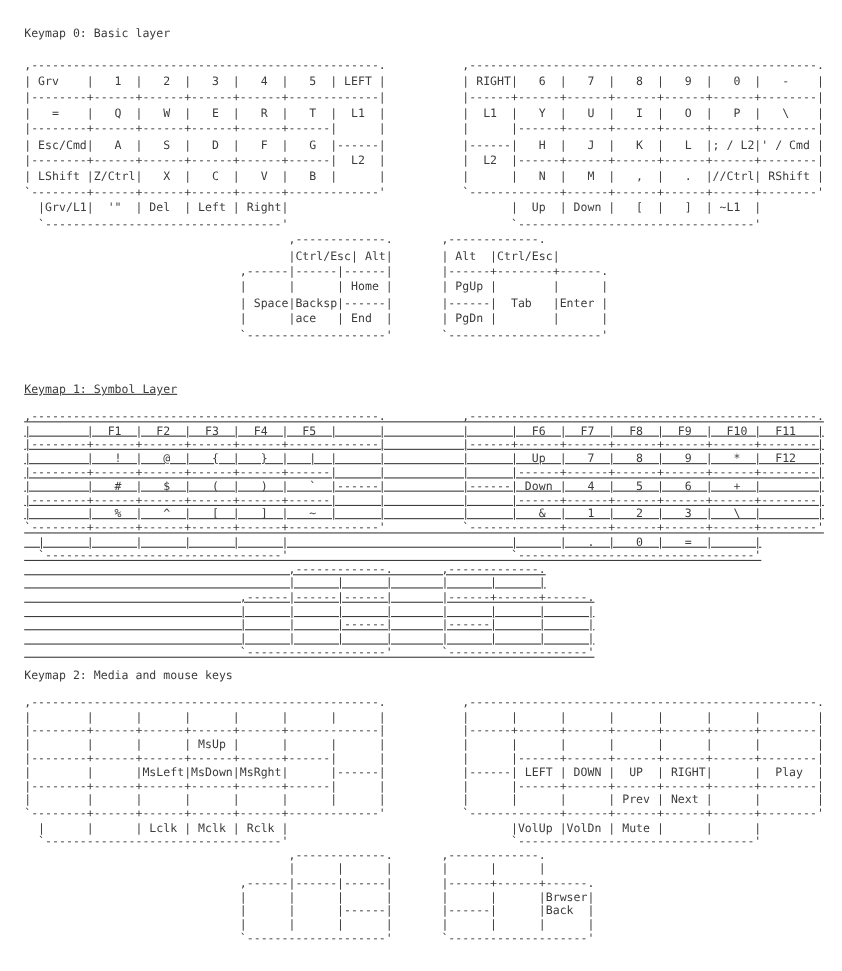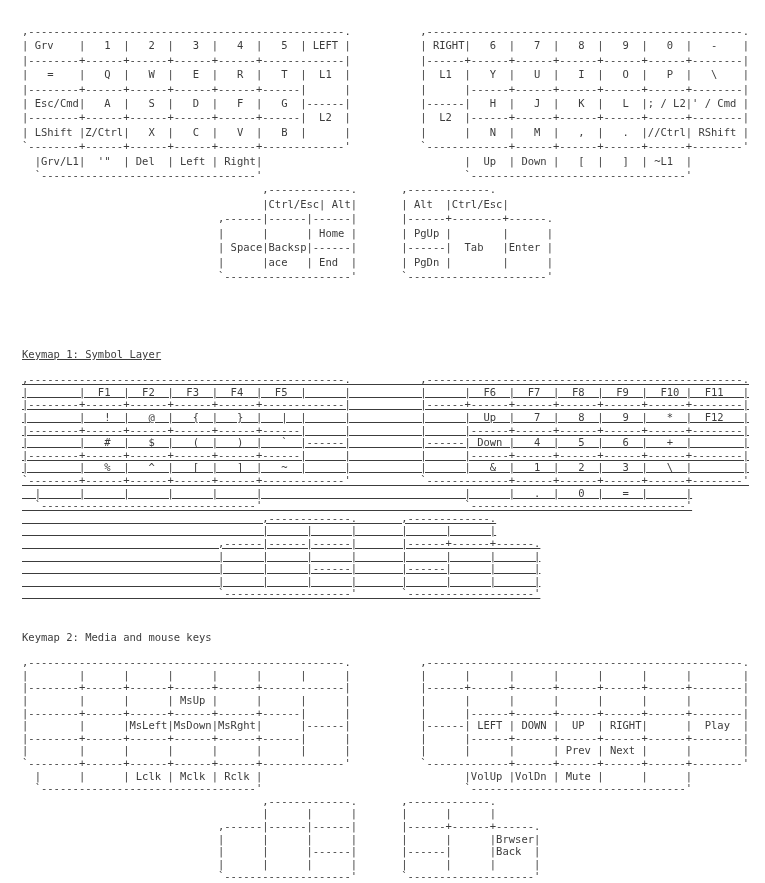--- a/index.html
+++ b/index.html
@@ -29,20 +29,21 @@
   #keymap2 { top: 608px; }
   #keymap2 pre { line-height: 12.6px; }
   #keymap2 .keymap-title { margin-bottom: 12.6px; }
 </style>
 </head>
 <body style="background: rgb(255, 255, 255);">
 
 <main>
 
   <section class="keymap-section" id="keymap0" style="color: rgb(60, 60, 60);">
+    <pre class="keymap-title">Keymap 0: Basic layer</pre>
     <pre class="keymap-art">,--------------------------------------------------.           ,--------------------------------------------------.
 | Grv    |   1  |   2  |   3  |   4  |   5  | LEFT |           | RIGHT|   6  |   7  |   8  |   9  |   0  |   -    |
 |--------+------+------+------+------+-------------|           |------+------+------+------+------+------+--------|
 |   =    |   Q  |   W  |   E  |   R  |   T  |  L1  |           |  L1  |   Y  |   U  |   I  |   O  |   P  |   \    |
 |--------+------+------+------+------+------|      |           |      |------+------+------+------+------+--------|
 | Esc/Cmd|   A  |   S  |   D  |   F  |   G  |------|           |------|   H  |   J  |   K  |   L  |; / L2|' / Cmd |
 |--------+------+------+------+------+------|  L2  |           |  L2  |------+------+------+------+------+--------|
 | LShift |Z/Ctrl|   X  |   C  |   V  |   B  |      |           |      |   N  |   M  |   ,  |   .  |//Ctrl| RShift |
 `--------+------+------+------+------+-------------'           `-------------+------+------+------+------+--------'
   |Grv/L1|  '"  | Del  | Left | Right|                                |  Up  | Down |   [  |   ]  | ~L1  |
@@ -71,21 +72,21 @@
   `----------------------------------'                                `----------------------------------'
                                       ,-------------.       ,-------------.
                                       |      |      |       |      |      |
                                ,------|------|------|       |------+------+------.
                                |      |      |      |       |      |      |      |
                                |      |      |------|       |------|      |      |
                                |      |      |      |       |      |      |      |
                                `--------------------'       `--------------------'</pre>
   </section>
 
-  <section class="keymap-section" id="keymap2" style="color: rgb(60, 60, 60); margin-top: 23px;">
+  <section class="keymap-section" id="keymap2" style="color: rgb(60, 60, 60);">
     <pre class="keymap-title">Keymap 2: Media and mouse keys</pre>
     <pre class="keymap-art">,--------------------------------------------------.           ,--------------------------------------------------.
 |        |      |      |      |      |      |      |           |      |      |      |      |      |      |        |
 |--------+------+------+------+------+-------------|           |------+------+------+------+------+------+--------|
 |        |      |      | MsUp |      |      |      |           |      |      |      |      |      |      |        |
 |--------+------+------+------+------+------|      |           |      |------+------+------+------+------+--------|
 |        |      |MsLeft|MsDown|MsRght|      |------|           |------| LEFT | DOWN |  UP  | RIGHT|      |  Play  |
 |--------+------+------+------+------+------|      |           |      |------+------+------+------+------+--------|
 |        |      |      |      |      |      |      |           |      |      |      | Prev | Next |      |        |
 `--------+------+------+------+------+-------------'           `-------------+------+------+------+------+--------'

